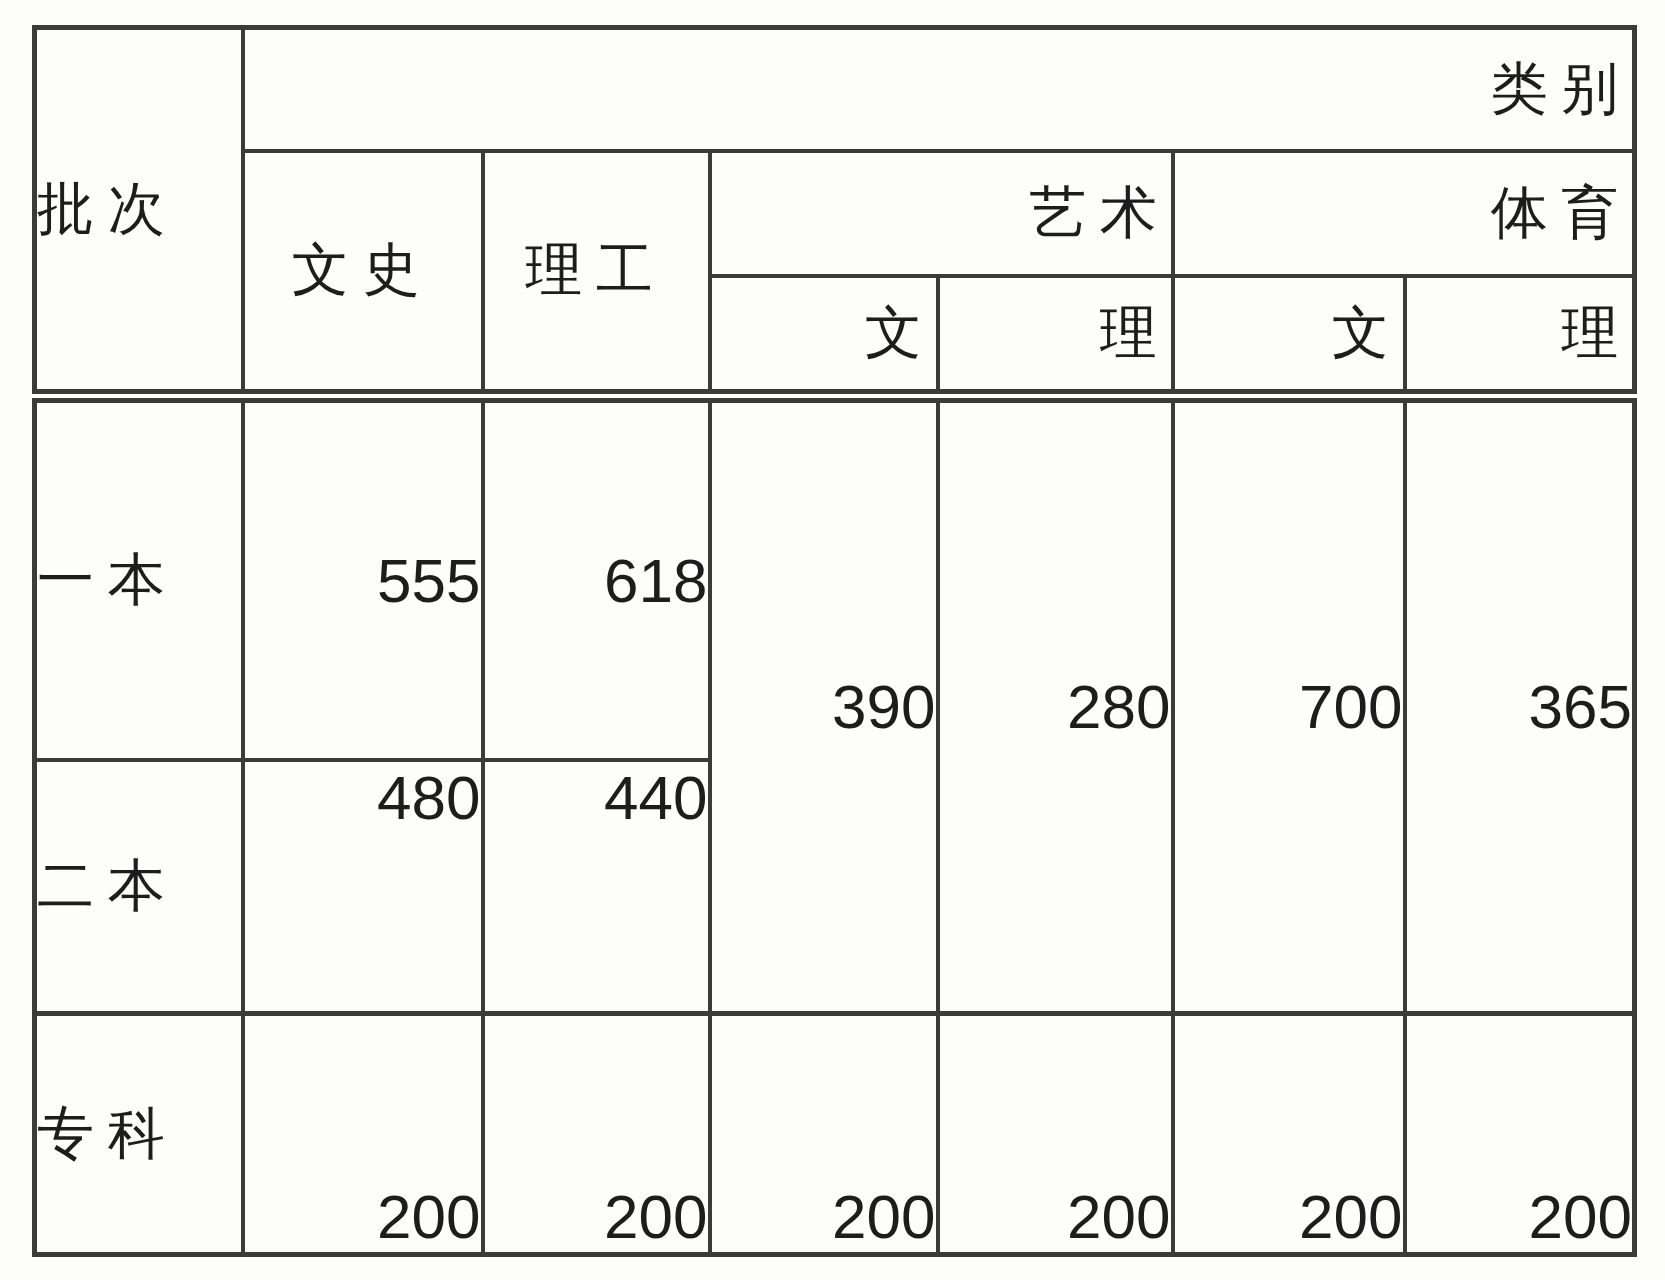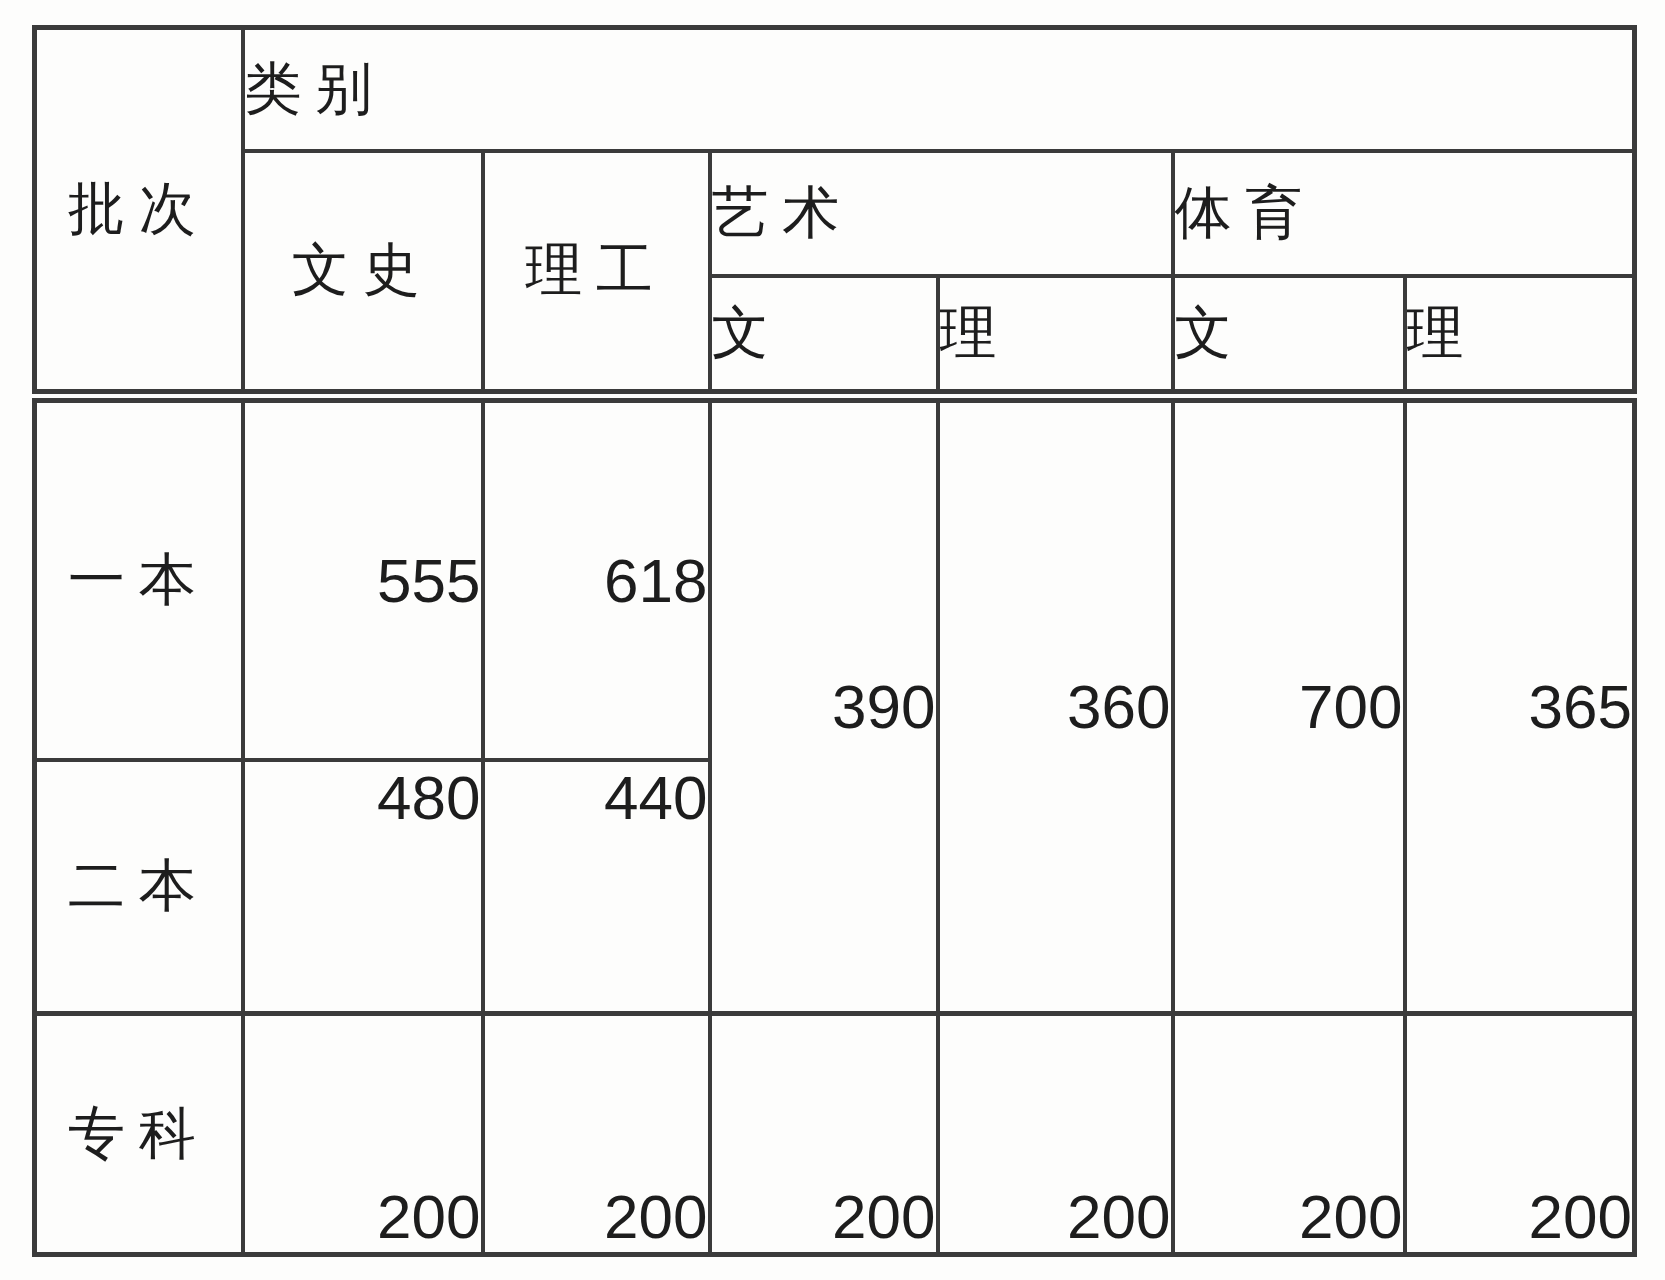--- a/index.html
+++ b/index.html
@@ -56,25 +56,25 @@
   .tr-erben    { height: 254px; }
   .tr-zhuanke  { height: 241px; }
 
   .cjk {
     font-size: 57px;
     letter-spacing: 0.24em;
     font-family: "DejaVu Sans", sans-serif;
     color: var(--text-color);
   }
   .center {
-    text-align: left;
+    text-align: right;
     vertical-align: middle;
   }
   .rowlabel {
-    text-align: center;
+    text-align: left;
     vertical-align: middle;
     padding-left: 25px;
   }
   .subhead-left {
     text-align: center;
     vertical-align: middle;
     padding-left: 22px;
   }
   .num {
     font-family: "Liberation Sans", "DejaVu Sans", sans-serif;
@@ -131,21 +131,21 @@
       <th class="cjk center">理</th>
       <th class="cjk center">文</th>
       <th class="cjk center">理</th>
     </tr>
 
     <tr class="tr-yiben">
       <td class="cjk rowlabel">一本</td>
       <td class="num">555</td>
       <td class="num">618</td>
       <td class="num num-merged" rowspan="2">390</td>
-      <td class="num num-merged" rowspan="2">360</td>
+      <td class="num num-merged" rowspan="2">280</td>
       <td class="num num-merged" rowspan="2">700</td>
       <td class="num num-merged" rowspan="2">365</td>
     </tr>
 
     <tr class="tr-erben">
       <td class="cjk rowlabel">二本</td>
       <td class="num num-top">480</td>
       <td class="num num-top">440</td>
     </tr>
 

